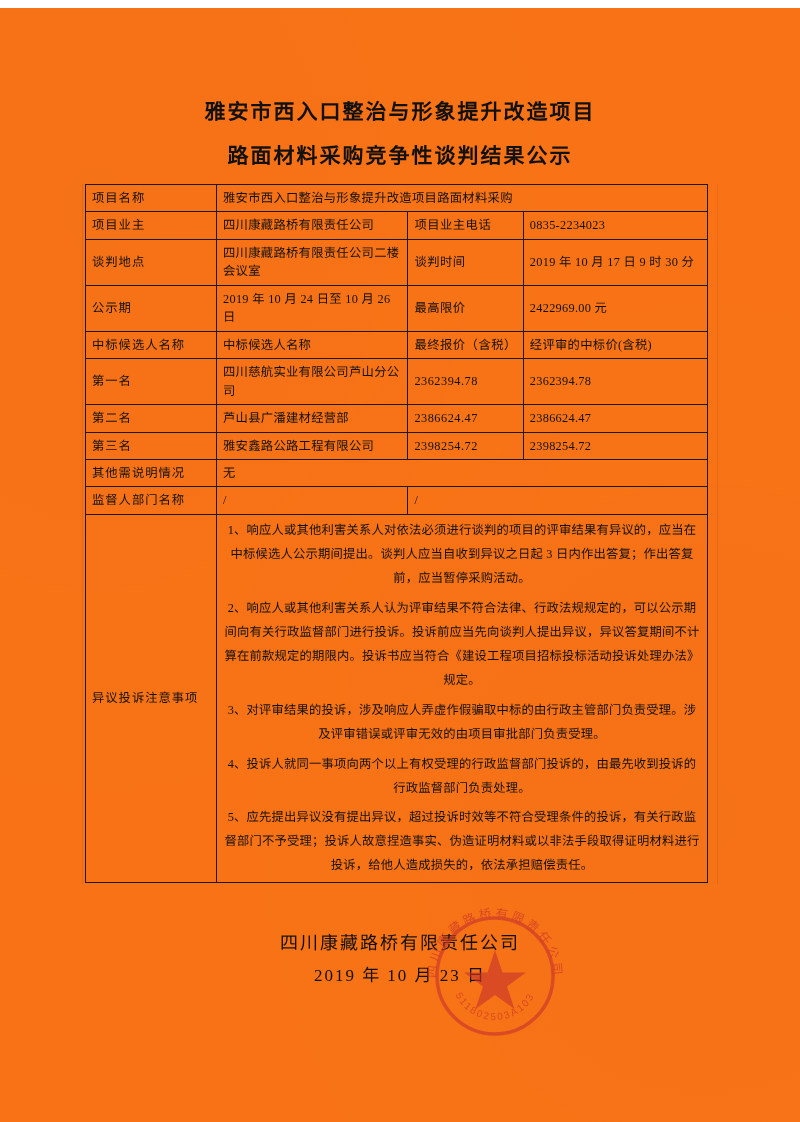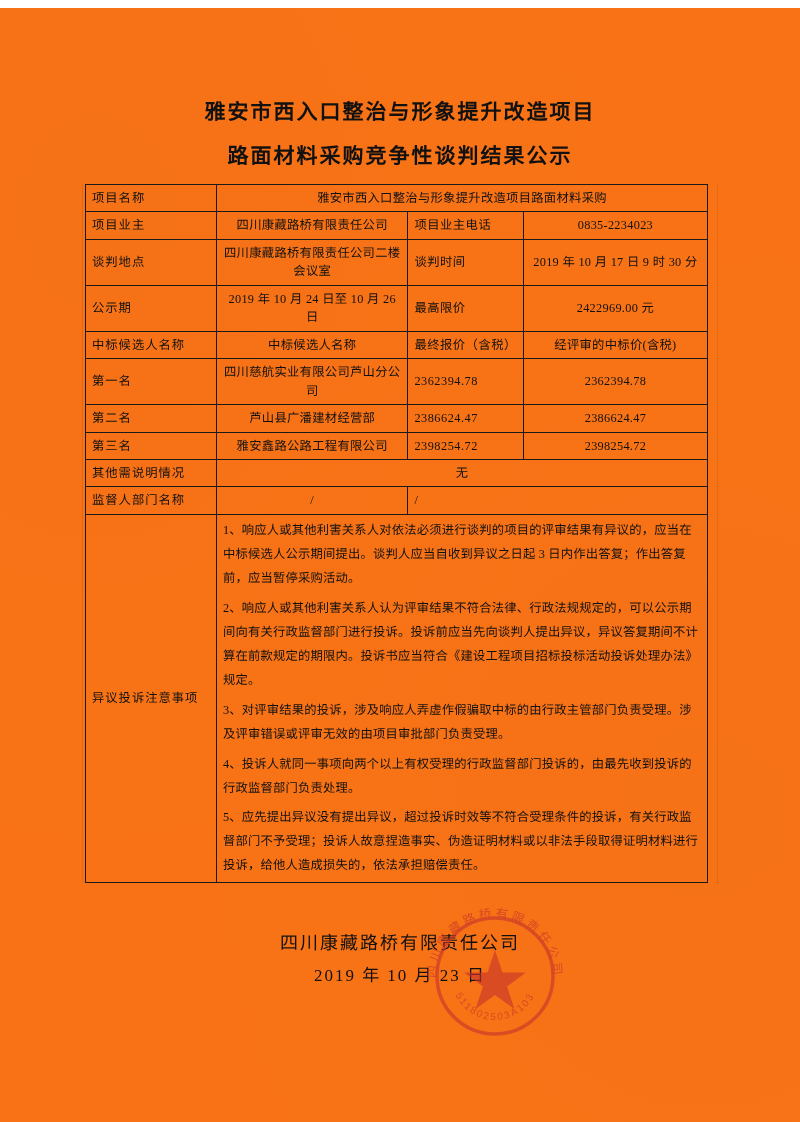--- a/index.html
+++ b/index.html
@@ -65,32 +65,32 @@
     white-space: nowrap;
     letter-spacing: 1px;
   }
   td.mid-label {
     width: 100px;
     white-space: nowrap;
     letter-spacing: 0.5px;
   }
   td.val {
     letter-spacing: 0.3px;
-    text-align: center;
   }
   .row-h { height: 26px; }
   .row-h2 { height: 46px; }
   td.notes-label {
     width: 118px;
     vertical-align: middle;
     letter-spacing: 1px;
   }
   td.notes-body {
     padding: 6px 8px 8px 8px;
     vertical-align: top;
+    text-align: center;
   }
   .note-p {
     margin: 0 0 6px 0;
     text-indent: 0;
     line-height: 1.95;
     font-size: 12.3px;
     letter-spacing: 0.2px;
   }
   .note-p:last-child { margin-bottom: 0; }
   .signature {

